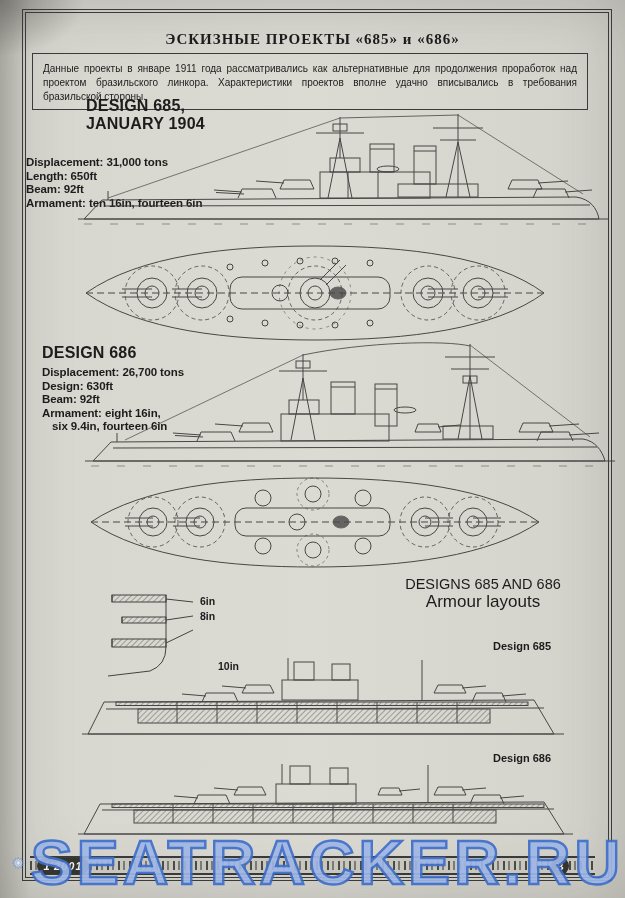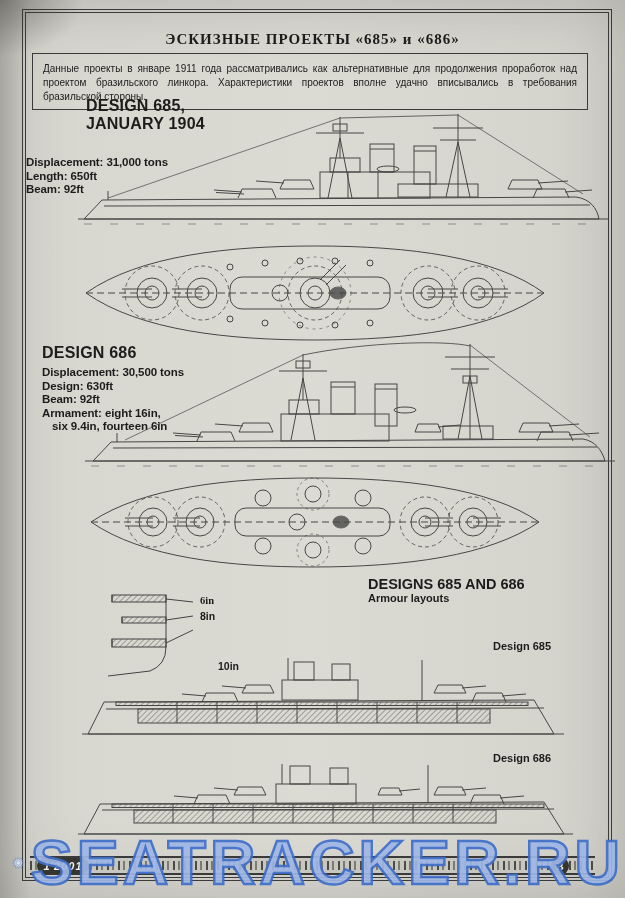--- a/index.html
+++ b/index.html
@@ -19,25 +19,25 @@
   .intro-box{left:32px;top:53px;width:556px;border:1.2px solid #3a3a3a;box-sizing:border-box;
     padding:8px 10px 5px 10px;font-size:10px;line-height:1.4;text-align:justify;}
   .design-heading{font-weight:bold;font-size:16px;line-height:1.12;letter-spacing:.2px;}
   .h685{left:42px;top:97px;margin-left:44px;}
   .h686{left:42px;top:344px;}
   .specs{font-size:11.5px;font-weight:600;line-height:1.18;letter-spacing:-.1px;}
   .s685{left:26px;top:136px;margin-top:20px;}
   .s686{left:42px;top:366px;}
   .spec-indent{padding-left:10px;}
   svg.draw{overflow:visible;}
-  .armour-heading{left:368px;top:576px;width:230px;text-align:left;font-weight:bold;}
+  .armour-heading{left:368px;top:576px;width:230px;text-align:center;font-weight:normal;}
   .armour-heading .l1{font-size:14.5px;}
-  .armour-heading .l2{font-size:11px;}
+  .armour-heading .l2{font-size:17px;}
   .thick-label{font-size:10.5px;font-weight:bold;left:200px;}
-  .t6{top:595px;font-family:Liberation Serif, serif;} .t8{top:610px;} .t10{top:660px;margin-left:18px;}
+  .t6{top:595px;} .t8{top:610px;} .t10{top:660px;margin-left:18px;}
   .profile-label{font-weight:bold;font-size:11px;}
   .pl685{left:493px;top:640px;}
   .pl686{left:493px;top:752px;}
   .ornament-strip{left:30px;top:856px;width:565px;height:19px;box-sizing:border-box;
     border-top:2px solid #3a3a3a;border-bottom:2px solid #3a3a3a;z-index:2;
     background-color:#c7c6bf;
     background-image:
       repeating-linear-gradient(90deg,#4b4b46 0 2px,transparent 2px 5px,#7b7b73 5px 7px,transparent 7px 11px);
     background-size:11px 9px;background-position:0 center;background-repeat:repeat-x;}
   .issue{left:37px;top:858px;width:52px;height:16px;background:#35352f;border-radius:8px;
@@ -65,20 +65,21 @@
   </div>
 
   <div class="abs design-heading h685">
     <div>DESIGN 685,</div>
     <div>JANUARY 1904</div>
   </div>
   <div class="abs specs s685">
     <div>Displacement: 31,000 tons</div>
     <div>Length: 650ft</div>
     <div>Beam: 92ft</div>
+    <div>Armament: ten 16in, fourteen 6in</div>
   </div>
 
   <svg class="abs draw" style="left:78px;top:112px;" width="530" height="125" viewBox="0 0 530 125">
     <g stroke="#3a3a3a" fill="none" stroke-width="1" opacity=".92">
       <line x1="0" y1="107" x2="530" y2="107"></line>
       <line x1="6" y1="112" x2="524" y2="112" stroke-dasharray="8 18" opacity=".5"></line>
       <path d="M6 107 L24 88 L498 85 C512 87 519 96 521 107 Z"></path>
       <line x1="26" y1="94" x2="512" y2="93"></line>
       <line x1="30" y1="88" x2="30" y2="79"></line>
       <path d="M160 86 L164 77 L194 77 L198 86"></path>
@@ -159,21 +160,21 @@
         <circle cx="220" cy="88" r="3"></circle>
       <circle cx="255" cy="88" r="3"></circle>
         <circle cx="290" cy="86" r="3"></circle>
     </g>
   </svg>
 
   <div class="abs design-heading h686">
     <div>DESIGN 686</div>
   </div>
   <div class="abs specs s686">
-    <div>Displacement: 30,500 tons</div>
+    <div>Displacement: 26,700 tons</div>
     <div>Design: 630ft</div>
     <div>Beam: 92ft</div>
     <div>Armament: eight 16in,</div>
     <div class="spec-indent">six 9.4in, fourteen 6in</div>
   </div>
 
   <svg class="abs draw" style="left:85px;top:340px;" width="530" height="140" viewBox="0 0 530 140">
     <g stroke="#3a3a3a" fill="none" stroke-width="1" opacity=".92">
       <line x1="0" y1="121" x2="530" y2="121"></line>
       <line x1="6" y1="126" x2="524" y2="126" stroke-dasharray="8 18" opacity=".5"></line>

